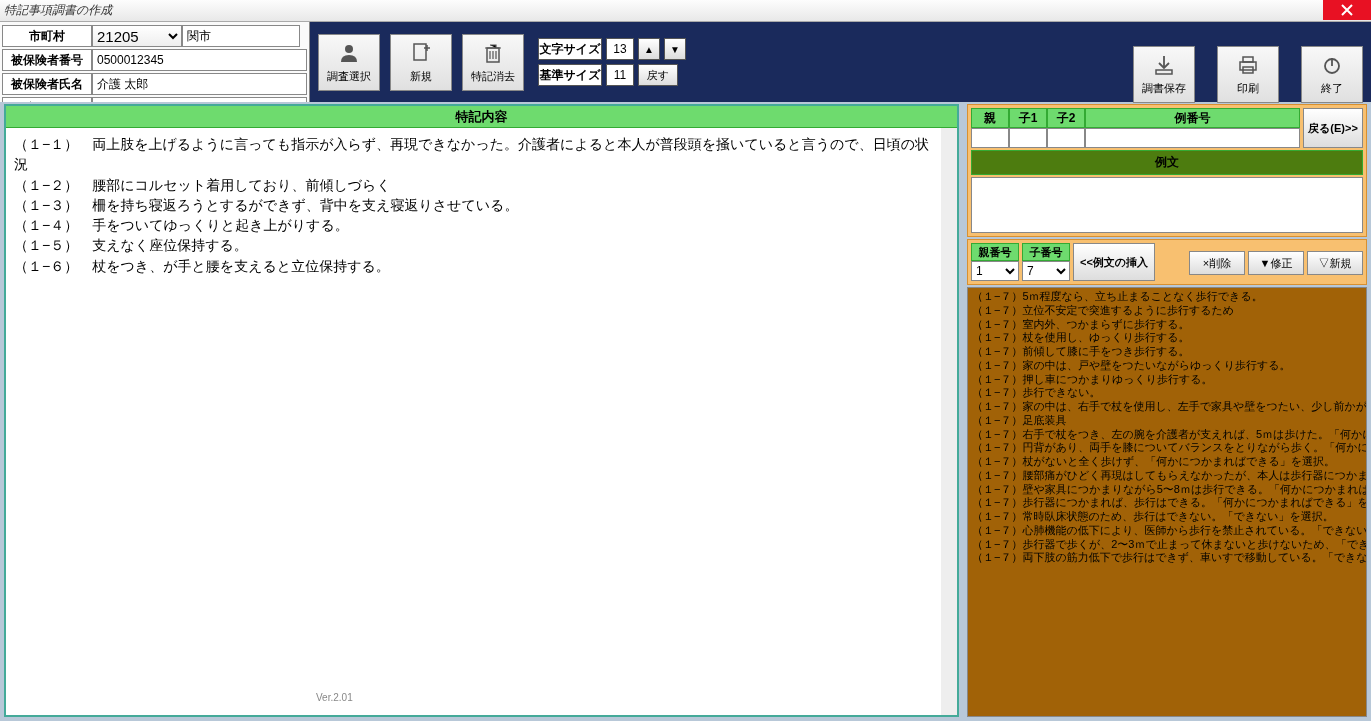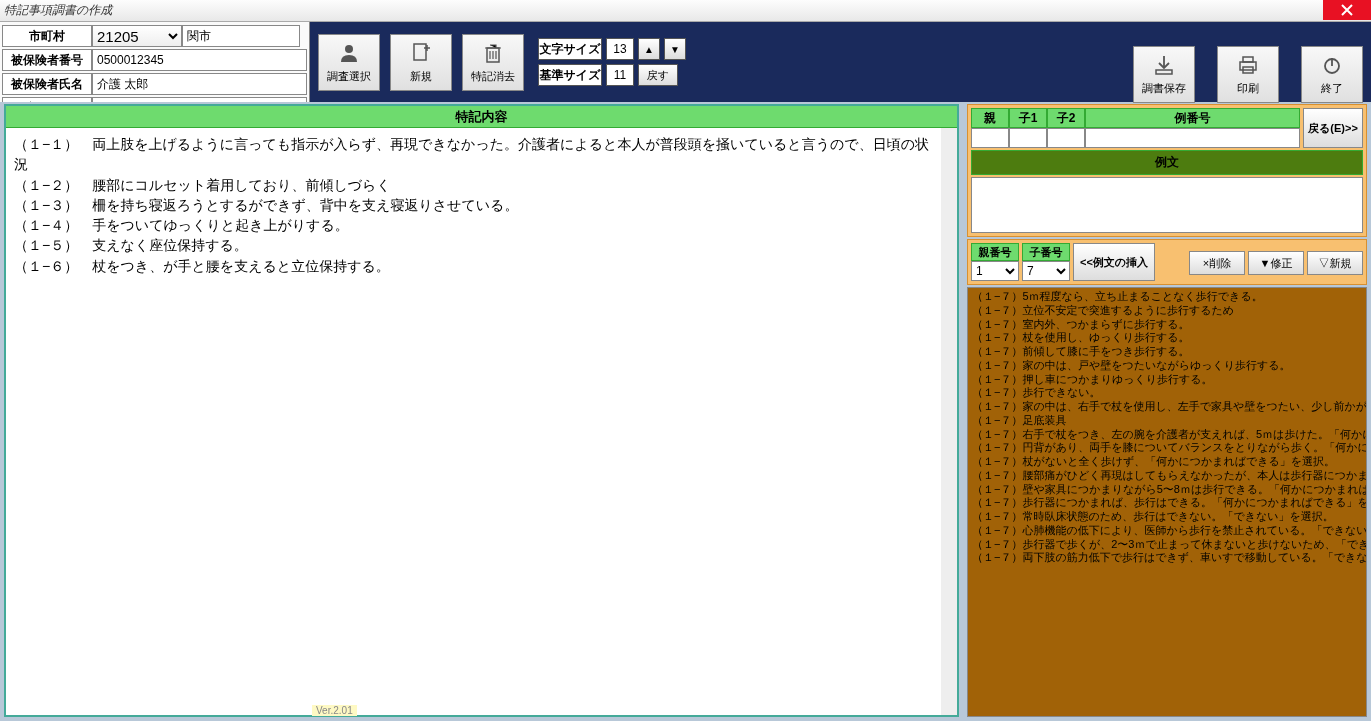--- a/index.html
+++ b/index.html
@@ -25,21 +25,21 @@
 .tool-btn .lbl { font-size: 11px; }
 
 .size-block { display: flex; flex-direction: column; gap: 4px; margin-left: 4px; }
 .size-row { display: flex; align-items: center; gap: 4px; }
 .size-label { width: 64px; height: 22px; background: #fff; border: 1px solid #555; display: flex; align-items: center; justify-content: center; font-size: 12px; font-weight: bold; }
 .size-input { width: 28px; height: 22px; background: #fff; border: 1px solid #555; text-align: center; font-size: 12px; }
 .size-btn { width: 22px; height: 22px; background: linear-gradient(#fff,#ddd); border: 1px solid #555; cursor: pointer; font-size: 10px; }
 .size-reset { width: 40px; height: 22px; background: linear-gradient(#fff,#ddd); border: 1px solid #555; cursor: pointer; font-size: 11px; }
 
 .right-tools { position: absolute; right: 8px; top: 24px; display: flex; gap: 22px; }
-.version { position: absolute; left: 312px; bottom: 5px; font-size: 10px; color: #888; background: #fef9c3; padding: 0 4px; }
+.version { position: absolute; left: 312px; bottom: 18px; font-size: 10px; color: #888; background: #ffffff; padding: 0 4px; }
 
 .body-area { flex: 1; display: flex; overflow: hidden; background: #b8c8d8; padding: 2px 4px 4px 4px; gap: 8px; }
 
 .left-pane { flex: 1; display: flex; flex-direction: column; border: 2px solid #4a9; background: #fff; }
 .left-header { height: 22px; background: #6edb6e; border-bottom: 1px solid #3a3; display: flex; align-items: center; justify-content: center; font-weight: bold; font-size: 13px; }
 .left-content { flex: 1; background: #fff; padding: 6px 8px; font-size: 14px; line-height: 1.45; overflow: auto; white-space: pre-wrap; }
 .scrollbar-v { width: 16px; background: #eee; }
 
 .right-pane { width: 400px; display: flex; flex-direction: column; gap: 2px; }
 

